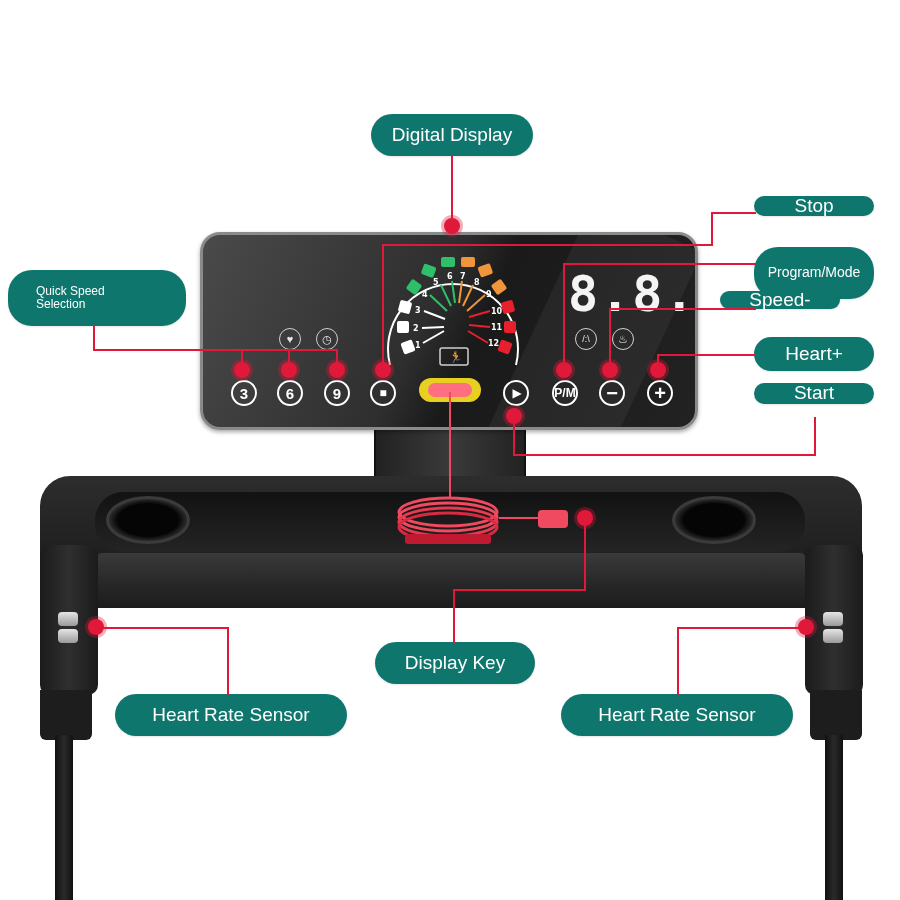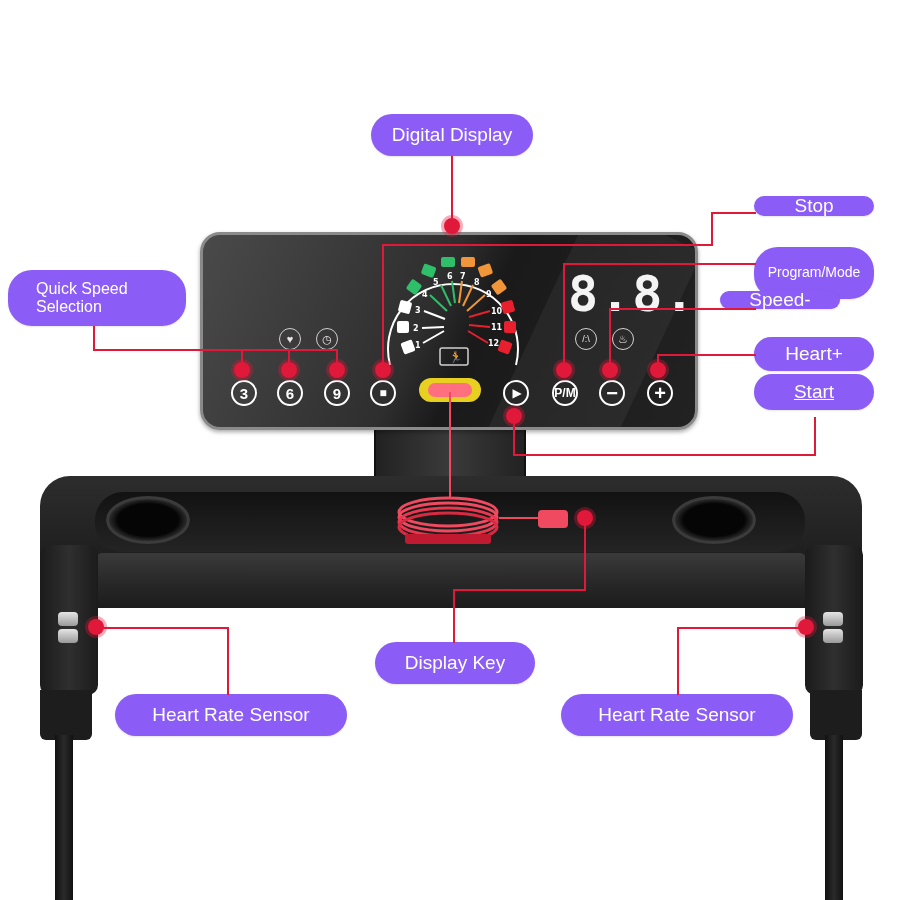--- a/index.html
+++ b/index.html
@@ -2,21 +2,21 @@
 <html><head>
 <meta charset="utf-8">
 <style>
   * { box-sizing: border-box; margin: 0; padding: 0; }
   html, body { width: 900px; height: 900px; background: #ffffff; overflow: hidden; }
   body { position: relative; font-family: "Liberation Sans", "DejaVu Sans", sans-serif; }
 
   
   .pill {
     position: absolute;
-    background: #8b5cf6;
+    background: #0f766e;
     color: #ffffff;
     border-radius: 24px;
     display: flex; align-items: center; justify-content: center;
     font-size: 19px; line-height: 1.1;
     text-align: center;
     box-shadow: 0 1px 2px rgba(0,0,0,0.1);
   }
   .pill.small { font-size: 14px; }
   .pill.left-align { justify-content: flex-start; padding-left: 28px; text-align: left; }
 
@@ -126,30 +126,30 @@
   .clip {
     position: absolute; left: 538px; top: 510px; width: 30px; height: 18px;
     background: #f04a60; border-radius: 4px;
   }
 </style>
 </head>
 <body>
 
 <div class="pill" style="left:371px;top:114px;width:162px;height:42px;">Digital Display</div>
 
-<div class="pill left-align" style="left:8px;top:270px;width:178px;height:56px;font-size:16px;flex-direction:column;align-items:flex-start;justify-content:center;">
+<div class="pill left-align" style="left:8px;top:270px;width:178px;height:56px;font-size:12px;flex-direction:column;align-items:flex-start;justify-content:center;">
   <span>Quick Speed</span>
   <span>Selection</span>
 </div>
 
 <div class="pill" style="left:754px;top:196px;width:120px;height:20px;">Stop</div>
 <div class="pill small" style="left:754px;top:247px;width:120px;height:52px;">Program/Mode</div>
 <div class="pill" style="left:720px;top:291px;width:120px;height:18px;">Speed-</div>
 <div class="pill" style="left:754px;top:337px;width:120px;height:34px;">Heart+</div>
-<div class="pill" style="left:754px;top:374px;width:120px;height:36px;text-decoration:underline;">Start</div>
+<div class="pill" style="left:754px;top:383px;width:120px;height:21px;">Start</div>
 
 <div class="pill" style="left:375px;top:642px;width:160px;height:42px;">Display Key</div>
 <div class="pill" style="left:115px;top:694px;width:232px;height:42px;">Heart Rate Sensor</div>
 <div class="pill" style="left:561px;top:694px;width:232px;height:42px;">Heart Rate Sensor</div>
 
 <div class="neck"></div>
 
 <div class="frame-top"></div>
 <div class="frame-tray"></div>
 <div class="cupholder" style="left:106px;top:496px;"></div>

